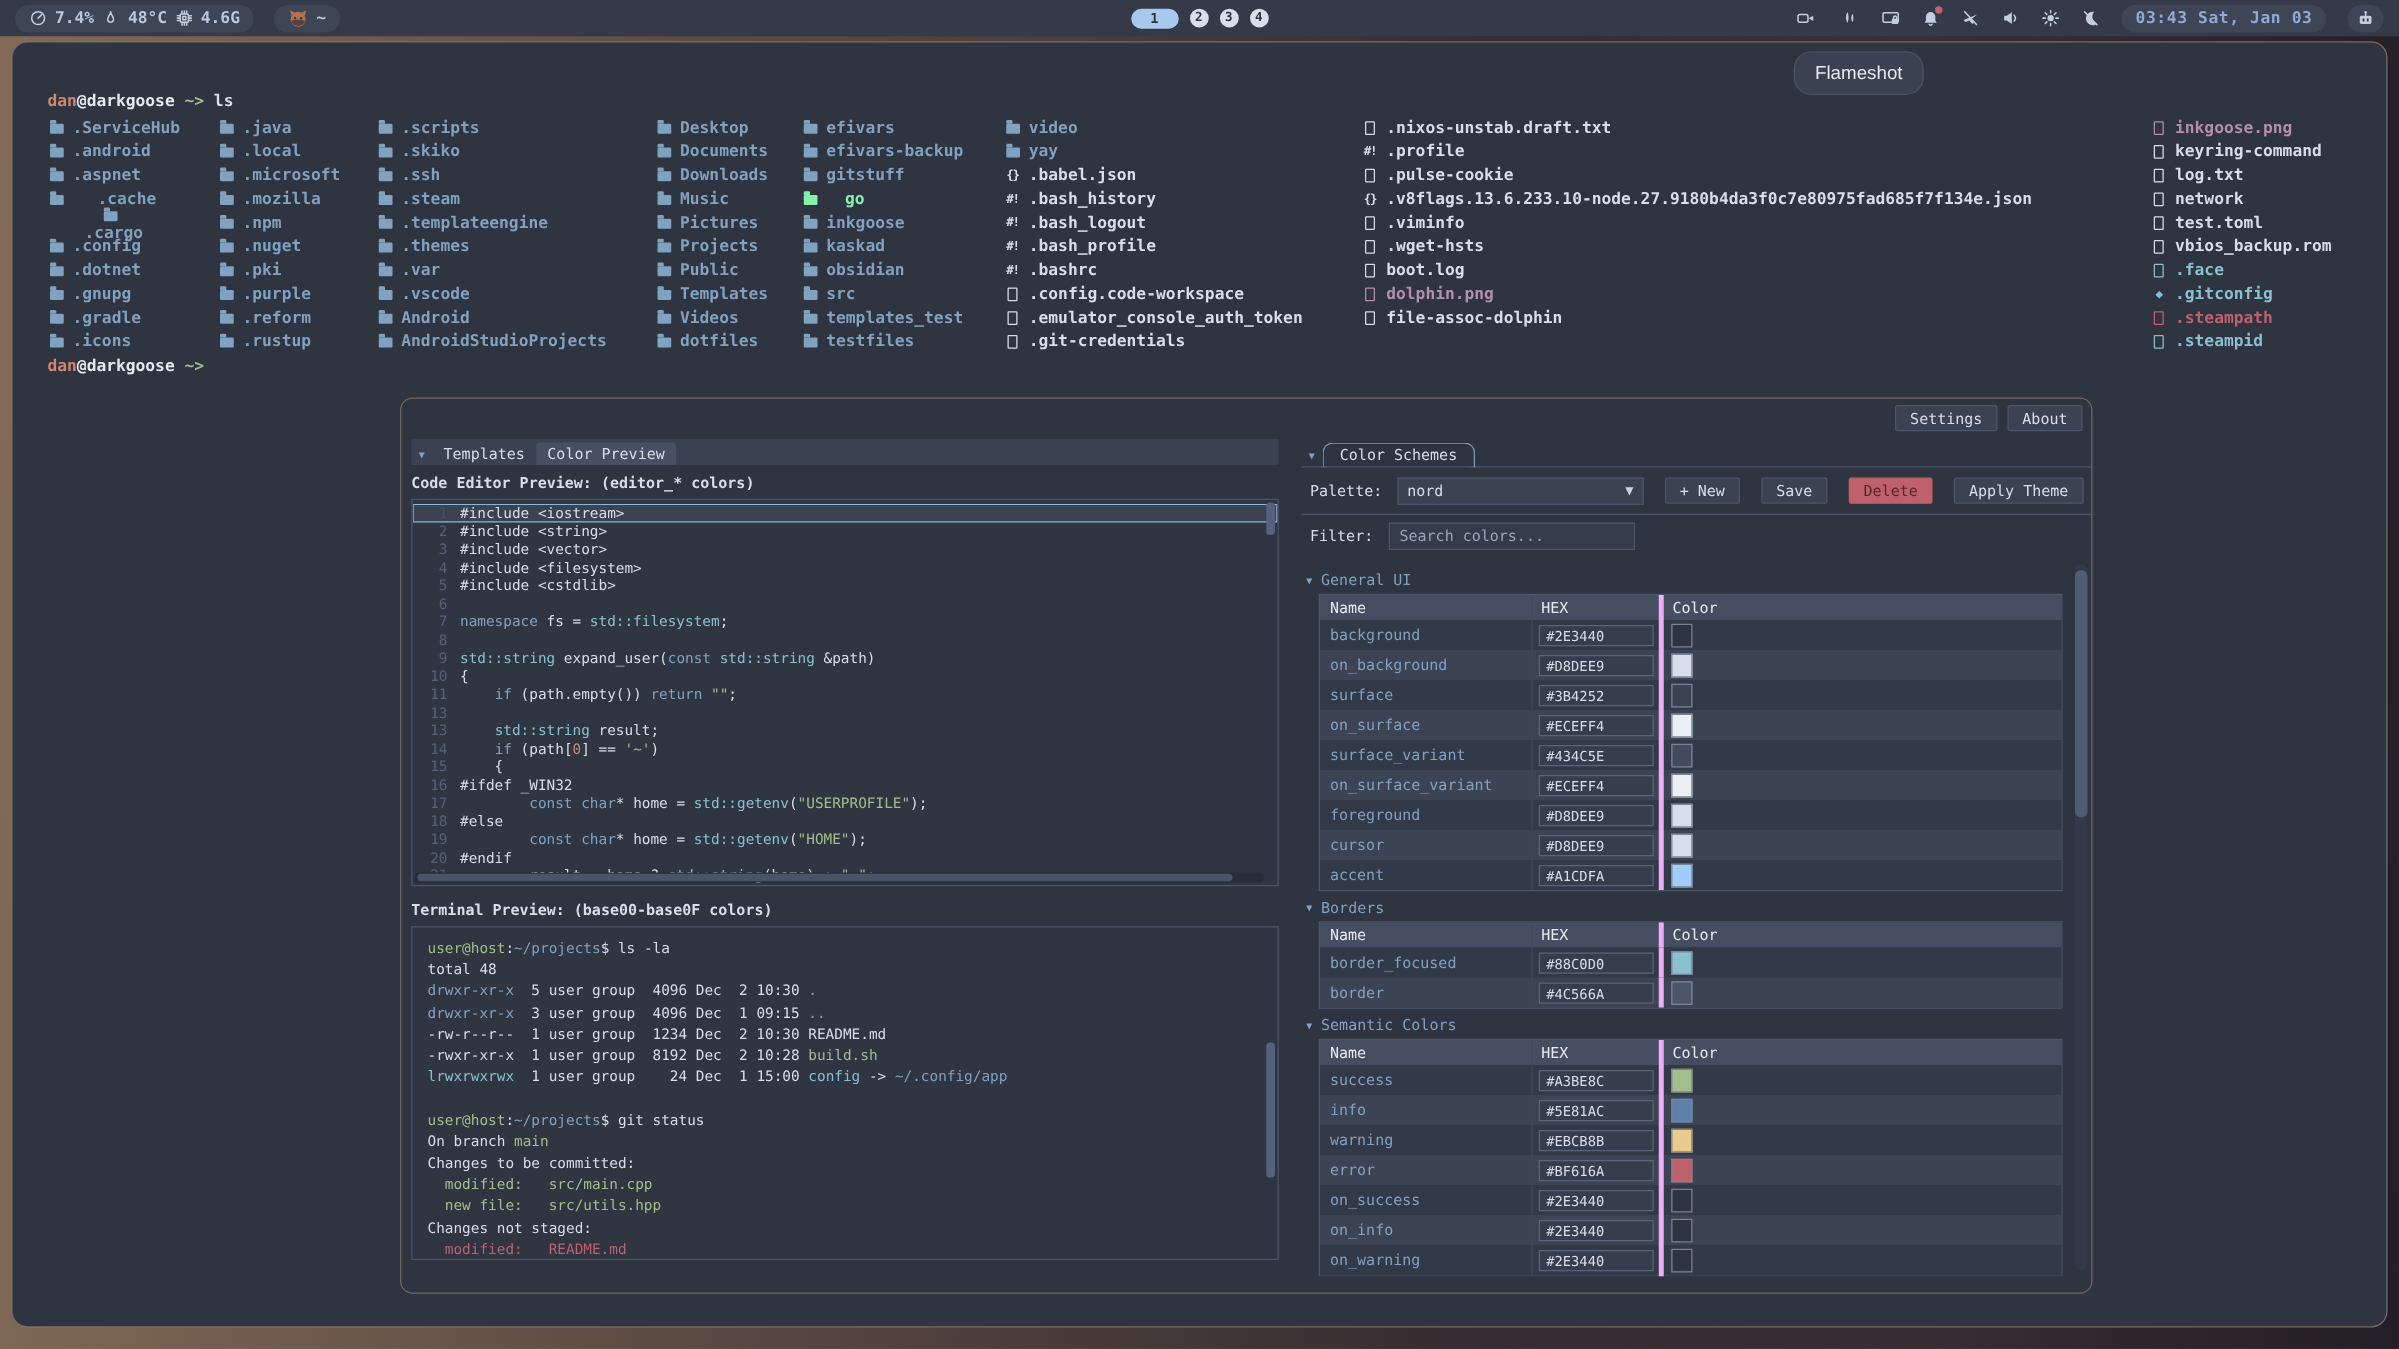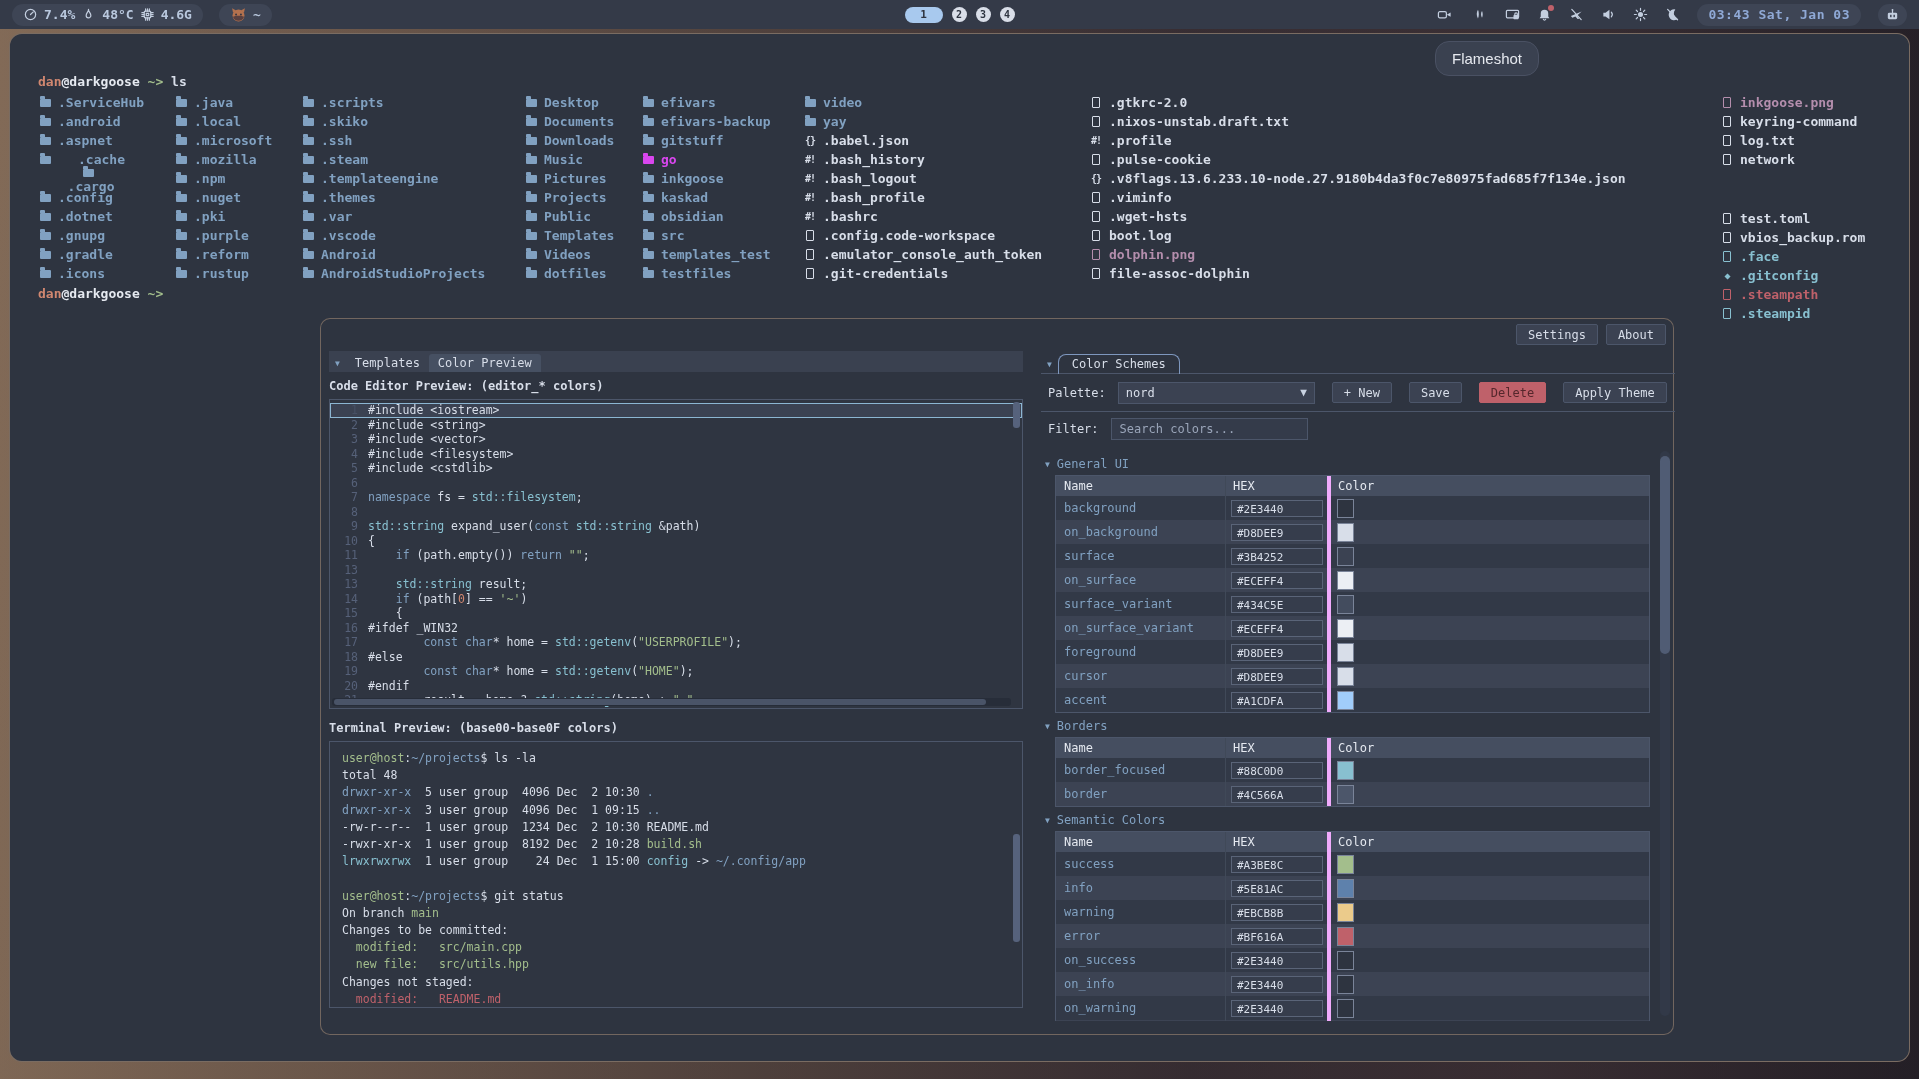--- a/index.html
+++ b/index.html
@@ -449,21 +449,21 @@
               <span class="ico-folder"></span>
             </span>
             <span>efivars-backup</span>
           </div>
           <div class="ls-item" style="color: rgb(129, 161, 193);">
             <span class="fico">
               <span class="ico-folder"></span>
             </span>
             <span>gitstuff</span>
           </div>
-          <div class="ls-item" style="color: #d946ef;">
+          <div class="ls-item" style="color: #86efac; gap: 15px;">
             <span class="fico">
               <span class="ico-folder"></span>
             </span>
             <span>go</span>
           </div>
           <div class="ls-item" style="color: rgb(129, 161, 193);">
             <span class="fico">
               <span class="ico-folder"></span>
             </span>
             <span>inkgoose</span>
@@ -555,26 +555,20 @@
             <span>.emulator_console_auth_token</span>
           </div>
           <div class="ls-item" style="color: rgb(216, 222, 233);">
             <span class="fico">
               <span class="ico-file"></span>
             </span>
             <span>.git-credentials</span>
           </div>
         </div>
         <div class="ls-col" style="left: 1079px;">
-          <div class="ls-item" style="color: rgb(216, 222, 233);">
-            <span class="fico">
-              <span class="ico-file"></span>
-            </span>
-            <span>.gtkrc-2.0</span>
-          </div>
           <div class="ls-item" style="color: rgb(216, 222, 233);">
             <span class="fico">
               <span class="ico-file"></span>
             </span>
             <span>.nixos-unstab.draft.txt</span>
           </div>
           <div class="ls-item" style="color: rgb(216, 222, 233);">
             <span class="fico">
               <span class="ico-txt">#!</span>
             </span>
@@ -641,21 +635,21 @@
               <span class="ico-file"></span>
             </span>
             <span>log.txt</span>
           </div>
           <div class="ls-item" style="color: rgb(216, 222, 233);">
             <span class="fico">
               <span class="ico-file"></span>
             </span>
             <span>network</span>
           </div>
-          <div class="ls-item" style="color: rgb(216, 222, 233); margin-top: 40px;">
+          <div class="ls-item" style="color: rgb(216, 222, 233);">
             <span class="fico">
               <span class="ico-file"></span>
             </span>
             <span>test.toml</span>
           </div>
           <div class="ls-item" style="color: rgb(216, 222, 233);">
             <span class="fico">
               <span class="ico-file"></span>
             </span>
             <span>vbios_backup.rom</span>

